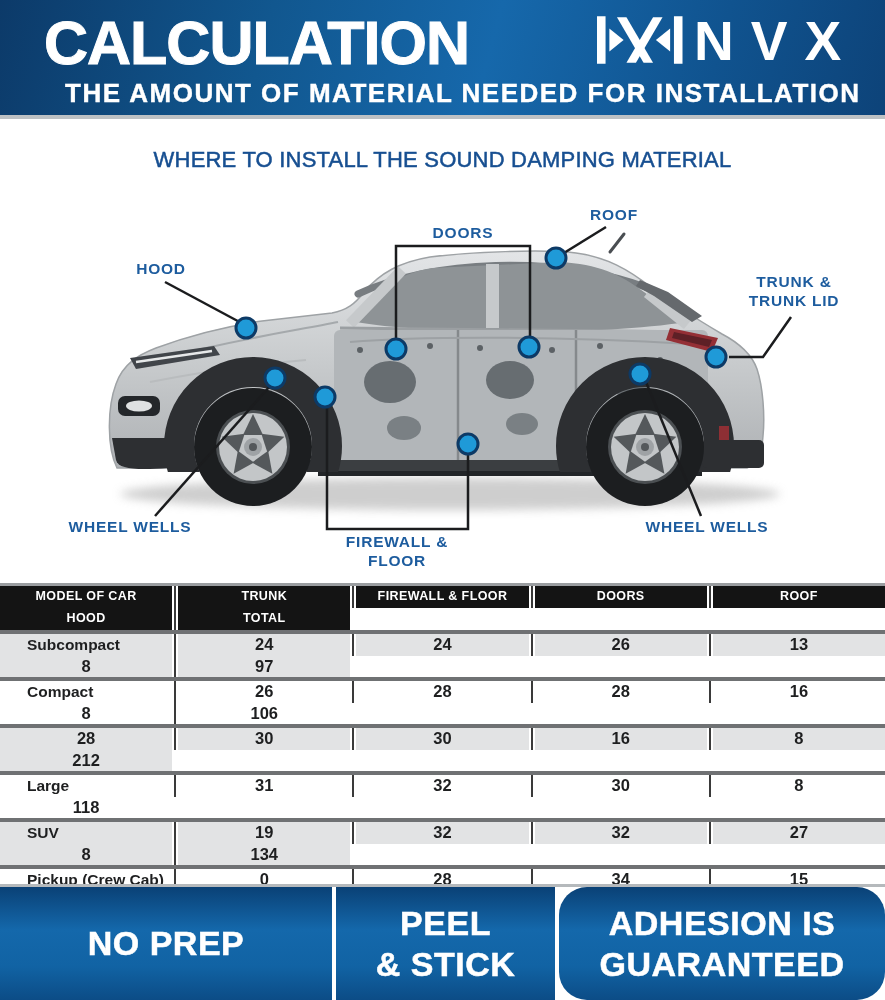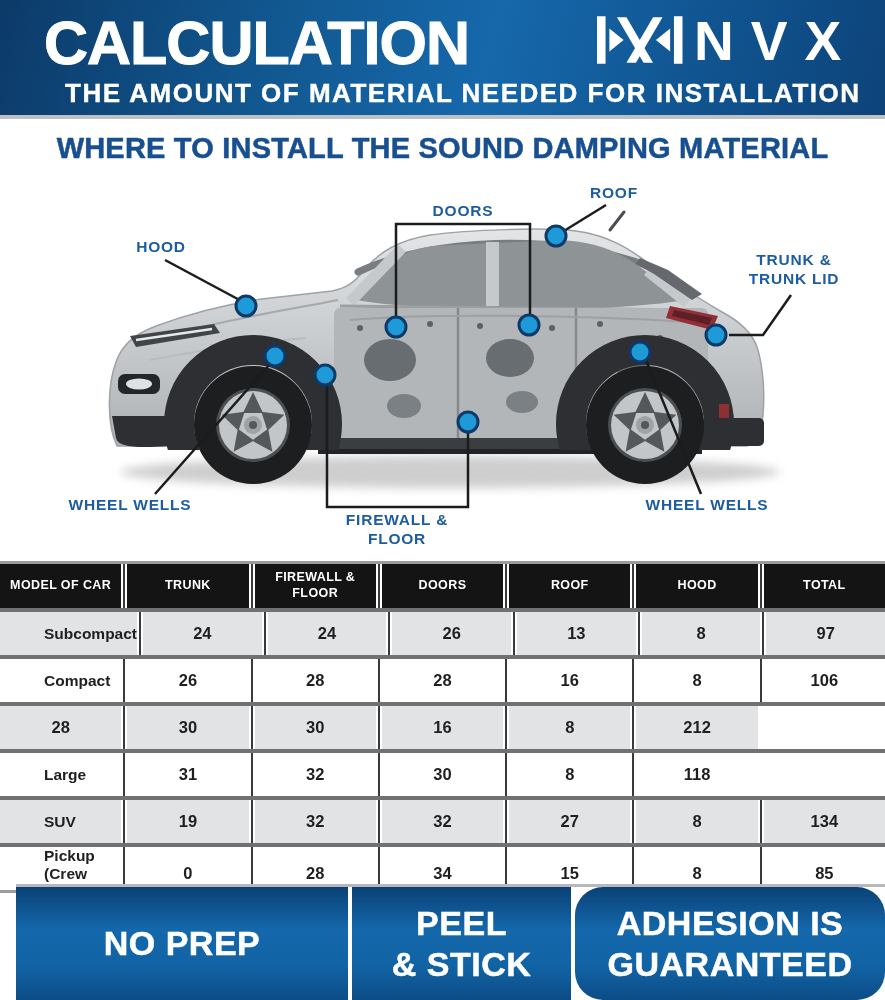--- a/index.html
+++ b/index.html
@@ -11,44 +11,44 @@
        background:linear-gradient(105deg,#0c3a69 0%,#11578f 30%,#1668ab 55%,#10538f 80%,#0d4379 100%);
        border-bottom:4px solid #bdc1c4;}
   .hdr-title{position:absolute;left:44px;top:8px;margin:0;color:#ffffff;
        font-size:61px;font-weight:bold;letter-spacing:-1px;-webkit-text-stroke:1px #fff;}
   .hdr-sub{position:absolute;left:29px;top:78px;color:#ffffff;
        font-size:26px;font-weight:bold;letter-spacing:1.5px;margin-left:36px;-webkit-text-stroke:0.4px #fff;}
   .logo{position:absolute;right:22px;top:13px;}
 
   
   .section-title{height:51px;display:flex;align-items:center;justify-content:center;
-       margin:4px;color:#174f91;font-size:29px;font-weight:bold;letter-spacing:0.2px;
+       margin:15px;color:#174f91;font-size:22px;font-weight:normal;letter-spacing:0.2px;
        -webkit-text-stroke:0.5px #174f91;}
 
   
   .diagram{position:relative;height:383px;}
   .car-svg{position:absolute;inset:0;width:885px;height:383px;}
   .dlabel{position:absolute;transform:translate(-50%,-50%);color:#1d5c9e;font-weight:bold;
        font-size:15.5px;letter-spacing:0.8px;white-space:pre-line;text-align:center;
        width:max-content;line-height:1.2;}
 
   
   .dtable{border-bottom:3px solid #9a9da0;}
-  .trow{display:grid;grid-template-columns:repeat(7,1fr);column-gap:6px;background:#fff;
+  .trow{display:grid;grid-template-columns:repeat(5,1fr);column-gap:6px;background:#fff;
        height:47px;box-sizing:border-box;border-top:4px solid #6f7173;}
   .trow.thead{height:47px;border-top:3px solid #9a9da0;}
   .cell{position:relative;display:flex;align-items:center;justify-content:center;
        text-align:center;font-weight:bold;color:#1e1f20;font-size:16.5px;}
   .cell + .cell::before{content:"";position:absolute;left:-4px;top:0;bottom:0;width:2px;background:#3a3a3a;}
   .thead .cell{background:#141414;color:#ffffff;font-size:12.5px;letter-spacing:0.4px;line-height:1.25;padding:0 6px;}
   .alt .cell{background:#e2e3e4;}
-  .cell.model{justify-content:flex-start;text-align:left;padding-left:44px;font-size:15.5px;line-height:1.15;}
-
-  
-  .ftr{position:absolute;left:16px;right:0;bottom:0;height:116px;box-sizing:border-box;
+  .cell.model{justify-content:flex-start;text-align:left;padding-left:27px;font-size:15.5px;line-height:1.15;}
+
+  
+  .ftr{position:absolute;left:0;right:0;bottom:0;height:116px;box-sizing:border-box;
        border-top:3px solid #b5b9bc;background:#ffffff;display:flex;gap:4px;}
   .badge{display:flex;flex-direction:column;align-items:center;justify-content:center;
        background:linear-gradient(180deg,#0a4176 0%,#1468ab 38%,#1163a4 70%,#0c4c86 100%);
        color:#ffffff;font-weight:bold;font-size:34px;line-height:1.2;letter-spacing:0.5px;
        -webkit-text-stroke:0.5px #fff;}
   .badge.b1{flex:0 0 332px;} .badge.b2{flex:0 0 219px;} .badge.b3{flex:1 1 auto;border-radius:28px;}
 </style>
 </head>
 <body>
 

